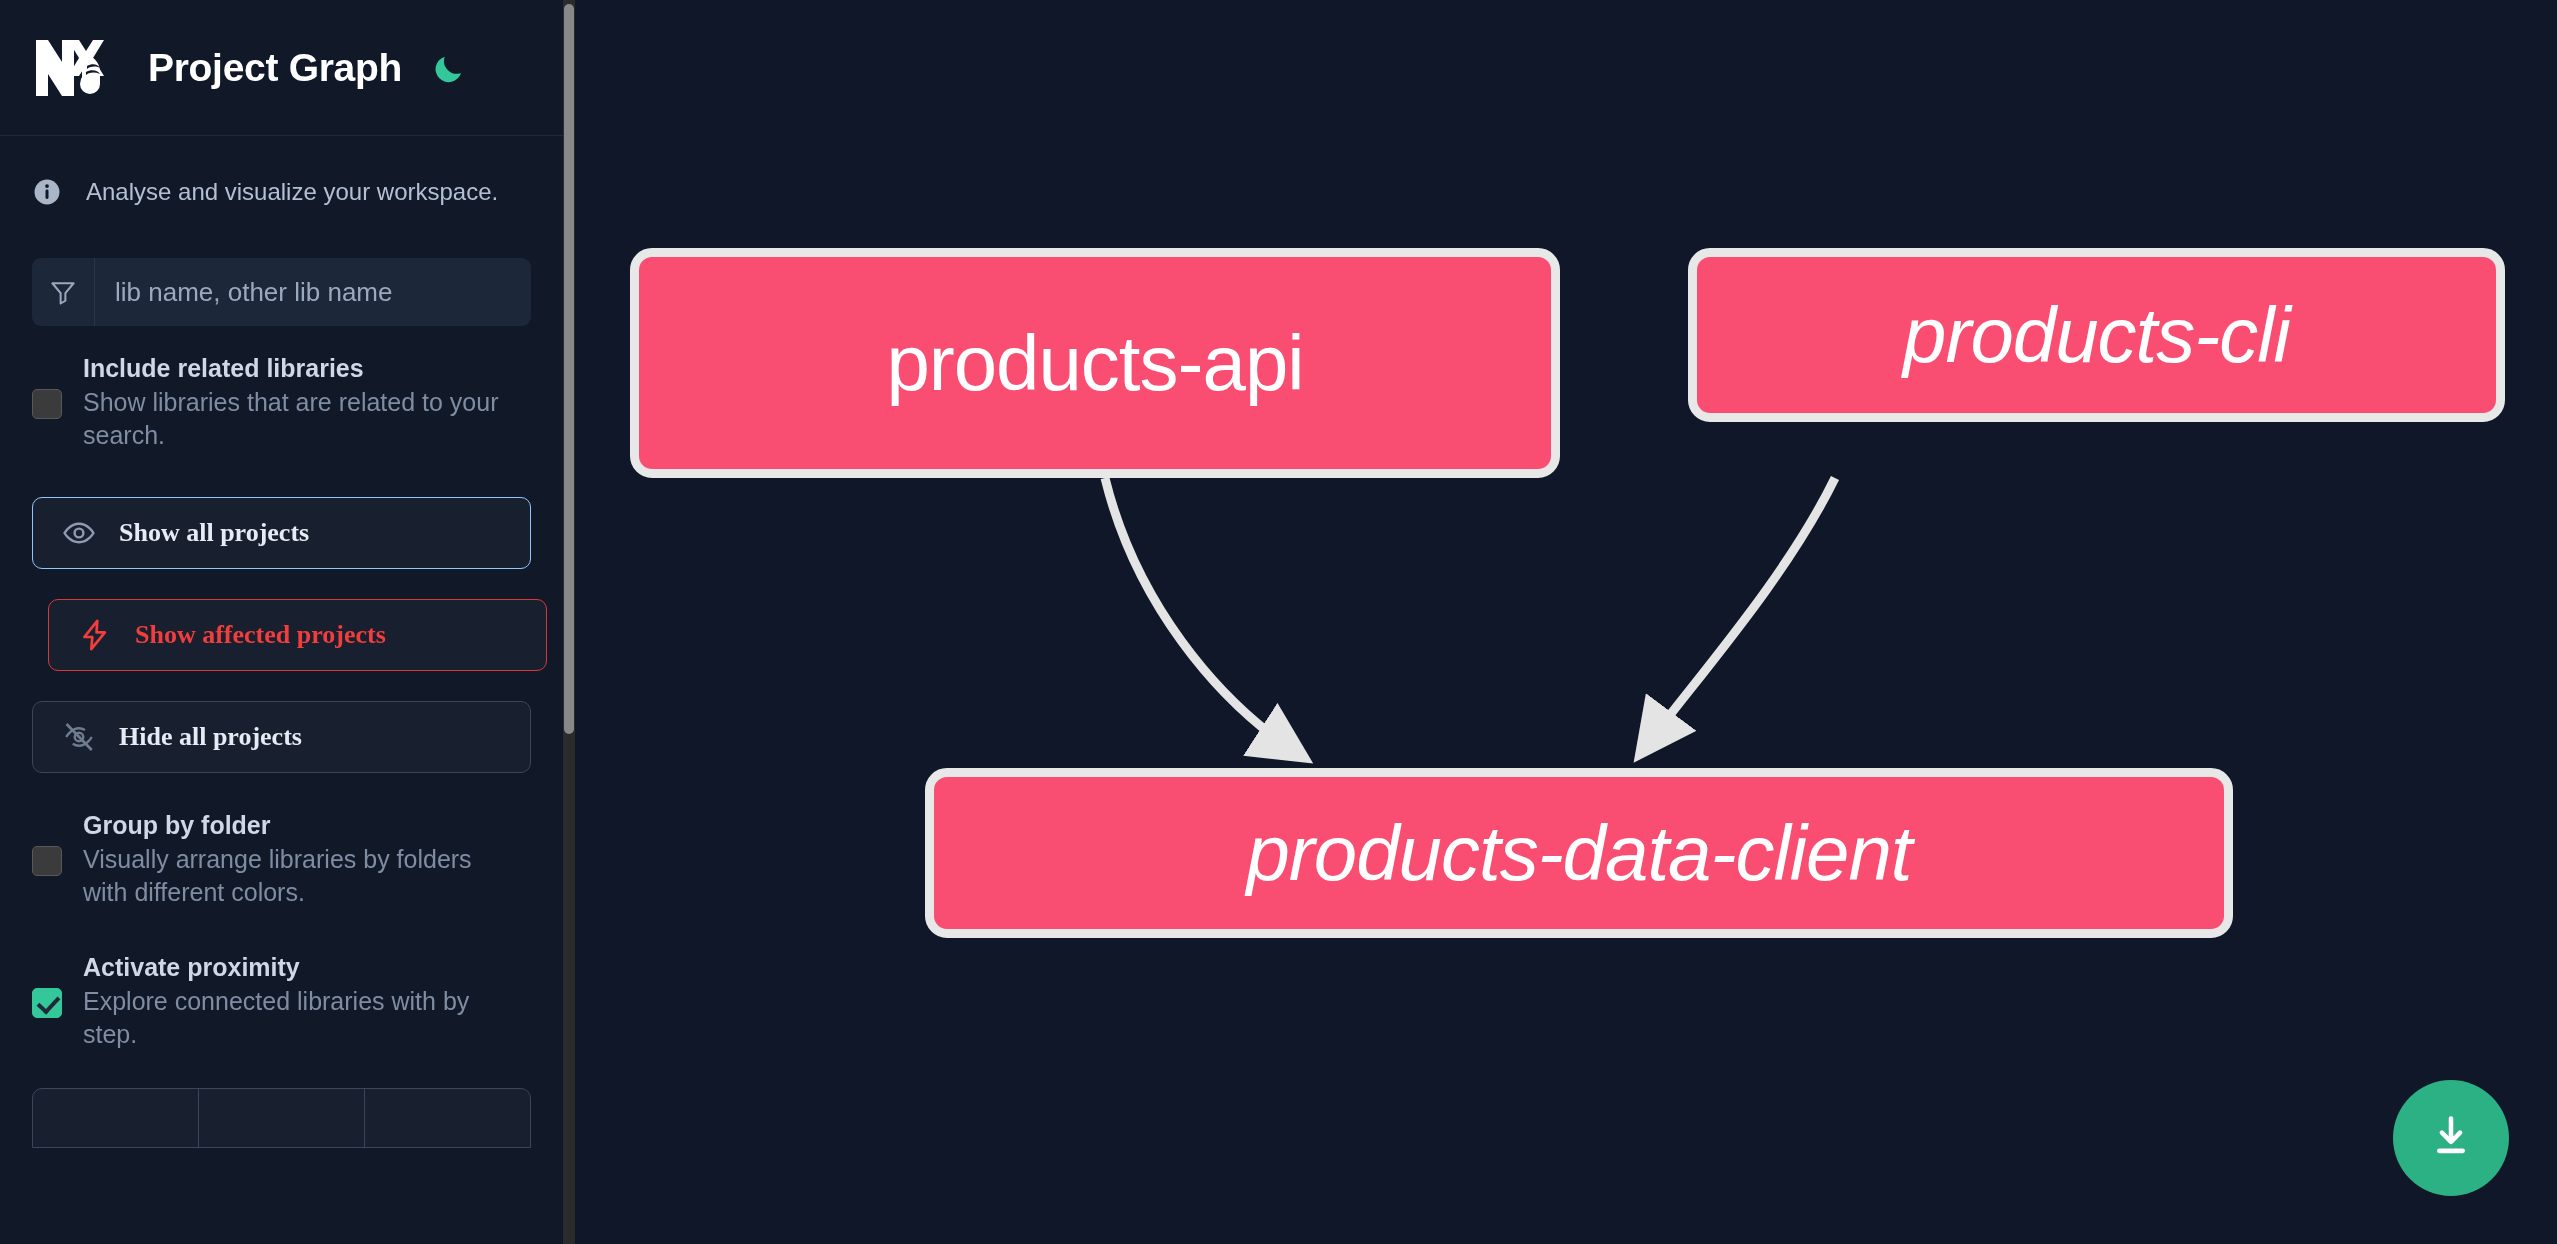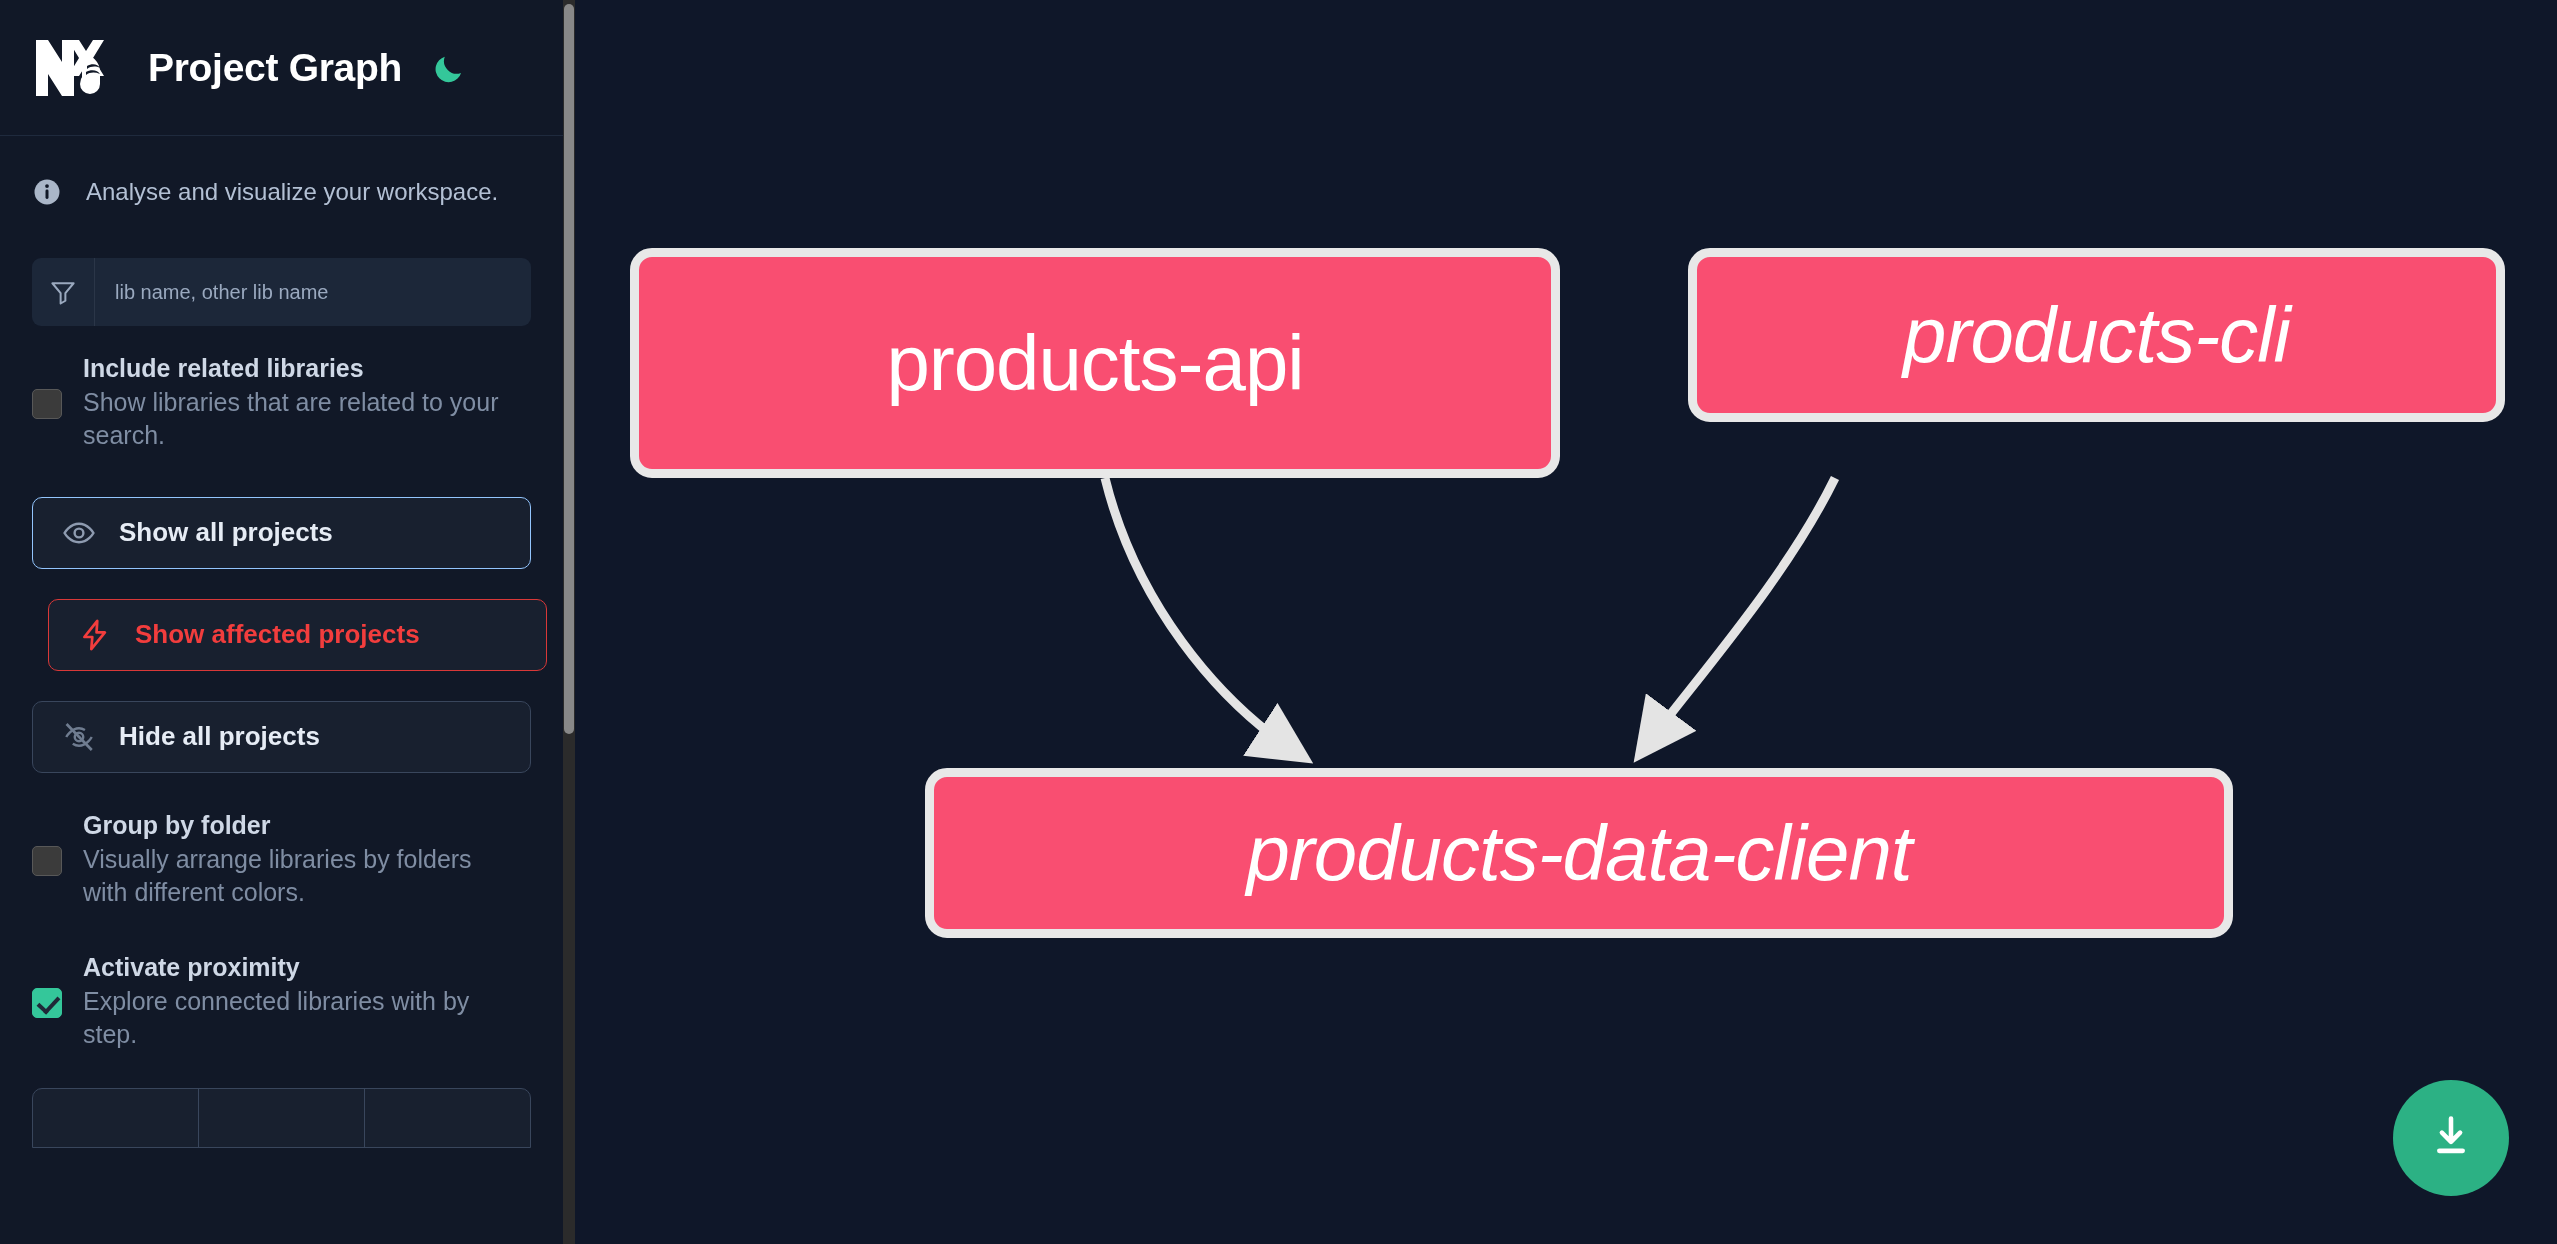--- a/index.html
+++ b/index.html
@@ -74,21 +74,21 @@
     border-right: 1px solid #2b3648;
     flex: 0 0 63px;
   }
   .search-input {
     flex: 1 1 auto;
     height: 100%;
     border: none;
     outline: none;
     background: transparent;
     color: #e3e8f0;
-    font-size: 20px;
+    font-size: 26px;
     font-family: "Liberation Sans", sans-serif;
     padding: 0 20px;
   }
   .search-input::placeholder { color: #9aa9bf; }
 
   .check-row {
     display: flex;
     align-items: center;
     padding: 0 32px;
     margin-top: 26px;
@@ -136,21 +136,21 @@
     height: 72px;
     width: 100%;
     border-radius: 10px;
     display: flex;
     align-items: center;
     padding-left: 28px;
     background: #18202f;
     border: 1px solid #39465c;
     margin-bottom: 30px;
     cursor: pointer;
-    font-family: Liberation Sans, sans-serif;
+    font-family: Liberation Serif, serif;
   }
   .act-btn .ic { width: 36px; height: 36px; flex: 0 0 36px; display:flex; align-items:center; justify-content:center;}
   .act-btn .lbl {
     margin-left: 22px;
     font-size: 26px;
     font-weight: bold;
     white-space: nowrap;
   }
   .btn-show-all { border-color: #93c5fd; }
   .btn-show-all .lbl { color: #e6ecf5; }

